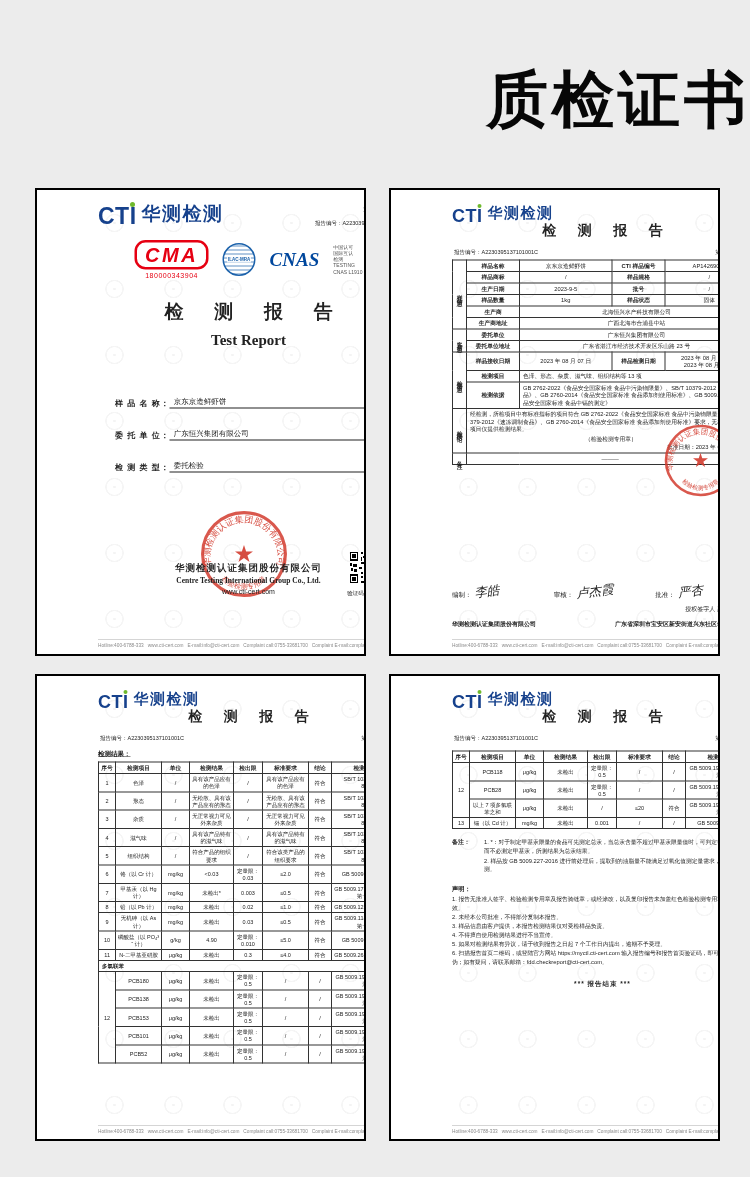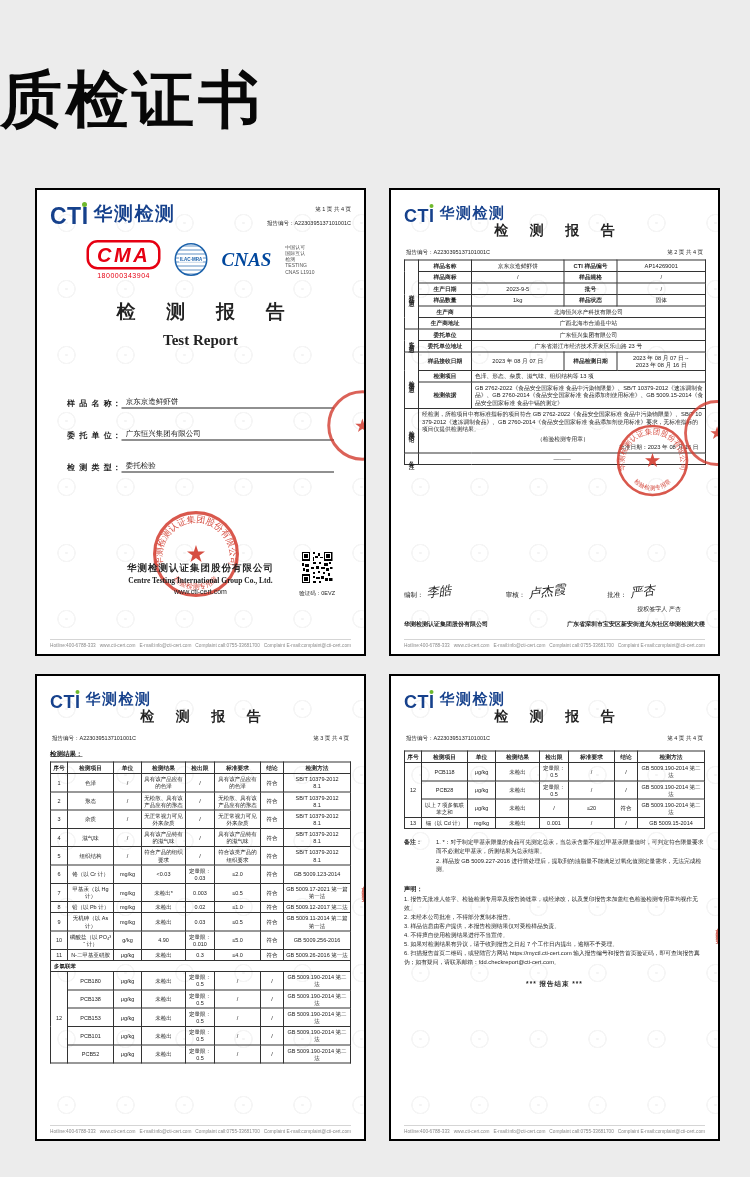--- a/index.html
+++ b/index.html
@@ -1,22 +1,22 @@
 <!DOCTYPE html>
 <html><head>
 <meta charset="utf-8">
 <style>
   * { margin:0; padding:0; box-sizing:border-box; }
   html,body { width:750px; height:1177px; }
   body { background:#ececec; position:relative; font-family:"Liberation Sans",sans-serif; color:#222; overflow:hidden; }
 
-  .page-title { position:absolute; top:58px; left:0; width:750px; text-align:left;
+  .page-title { position:absolute; top:58px; left:0; width:750px; text-align:right;
     font-size:62px; font-weight:900; letter-spacing:4px; color:#070707; }
 
-  .doc { position:absolute; width:331px; height:468px; background:#fff; border:2px solid #000; overflow:hidden; }
+  .doc { position:absolute; width:331px; height:468px; background:#fff; border:2px solid #000; overflow:hidden;padding-left:48px; }
   .doc-inner { width:654px; height:928px; transform:scale(.5); transform-origin:0 0; position:relative;
     padding:22px 26px 0; background-color:#fff;
     background-image:
       radial-gradient(circle, rgba(90,90,90,.07) 0 2px, transparent 3px),
       radial-gradient(circle, transparent 15px, rgba(90,90,90,.06) 16px 18px, transparent 19px);
     background-size:118px 132px; }
 
   
   .cti { display:flex; align-items:flex-end; gap:10px; }
   .cti-en { position:relative; font-weight:900; color:#16418c; font-family:"Liberation Sans",sans-serif; letter-spacing:1px; }

